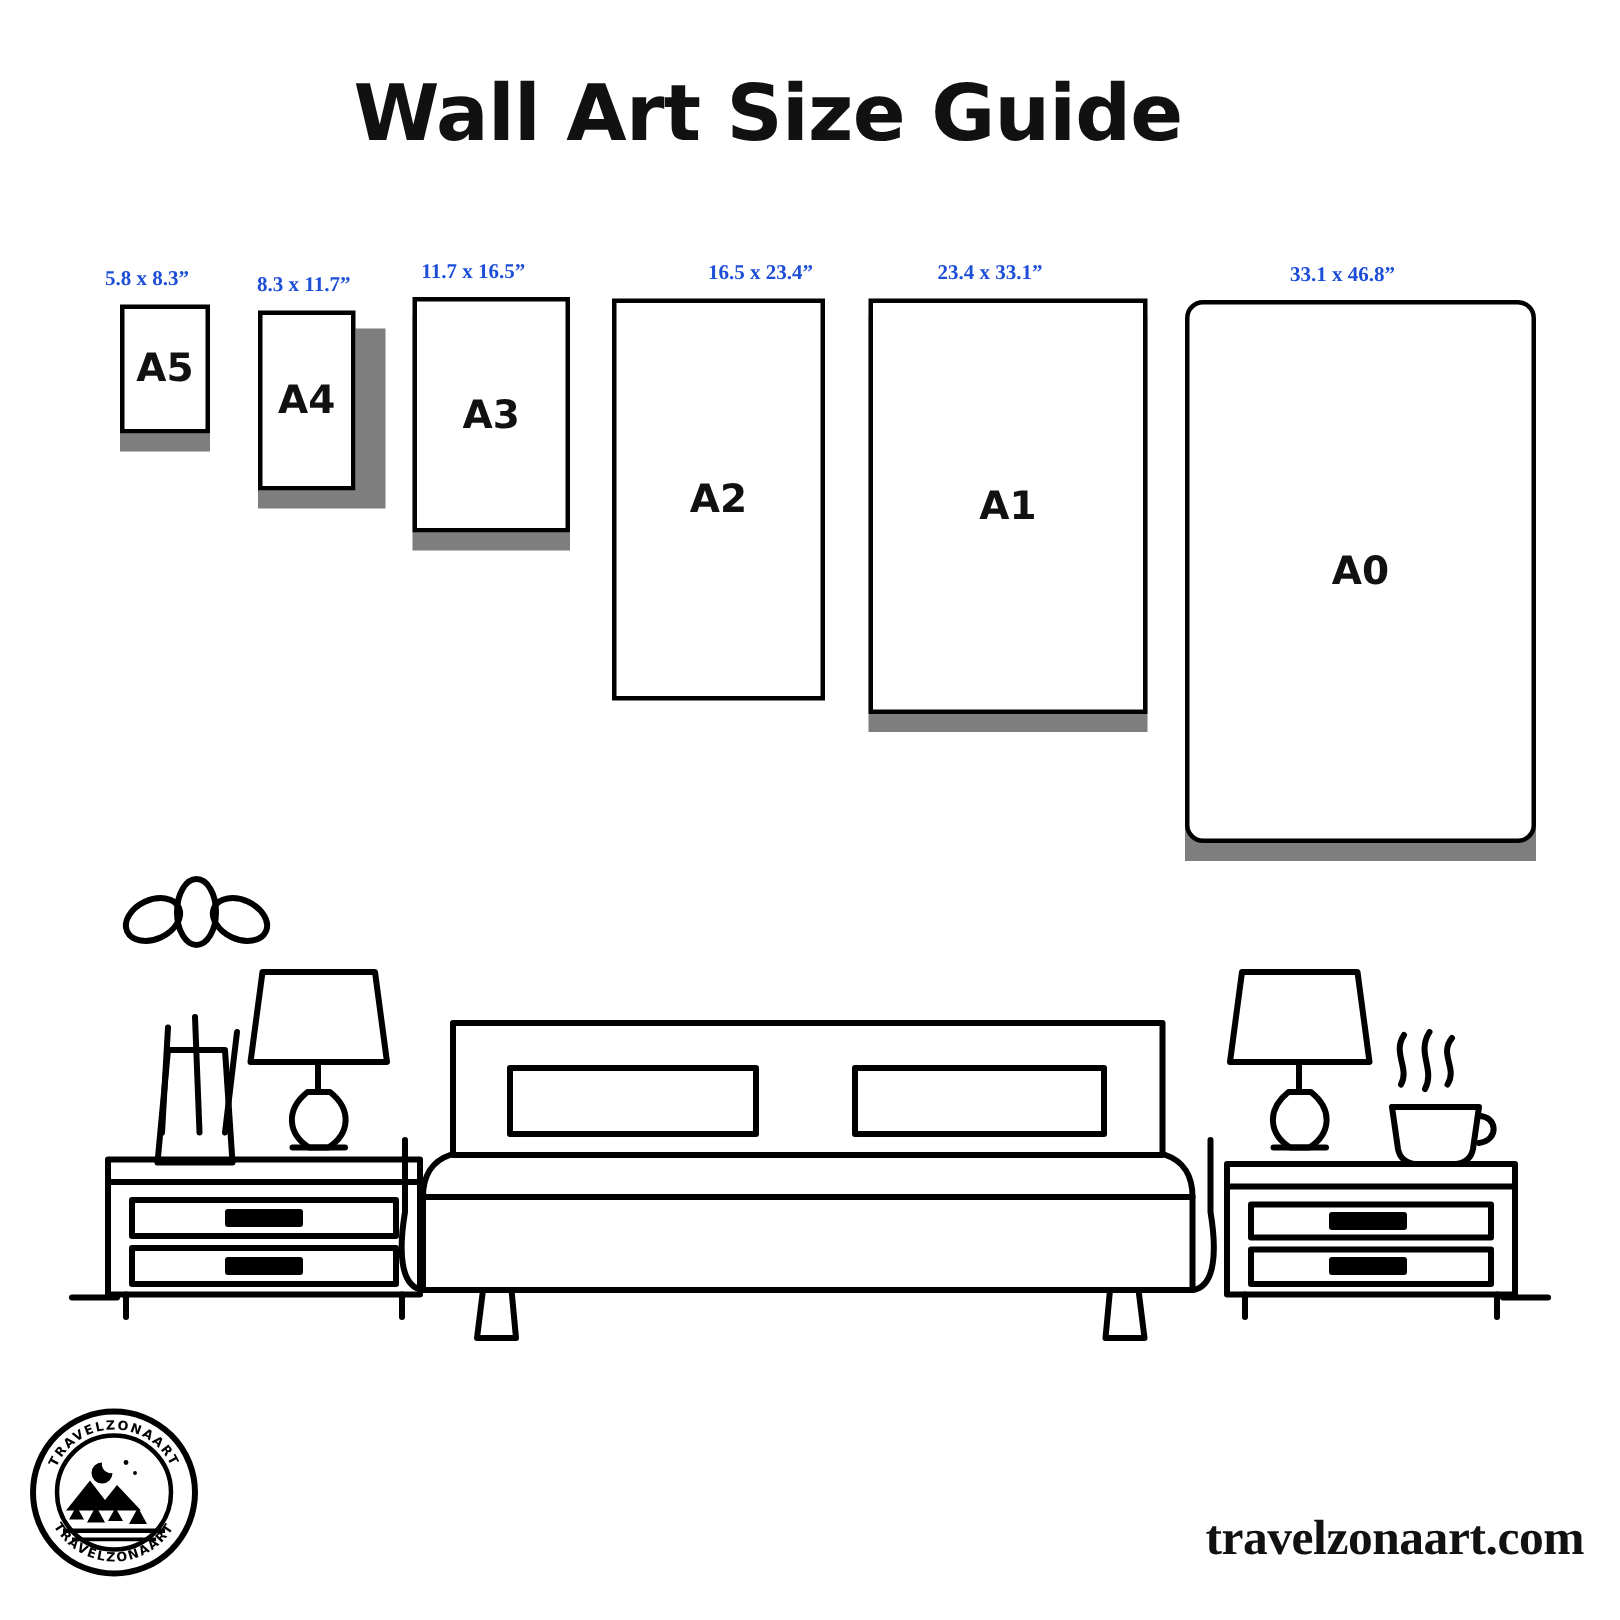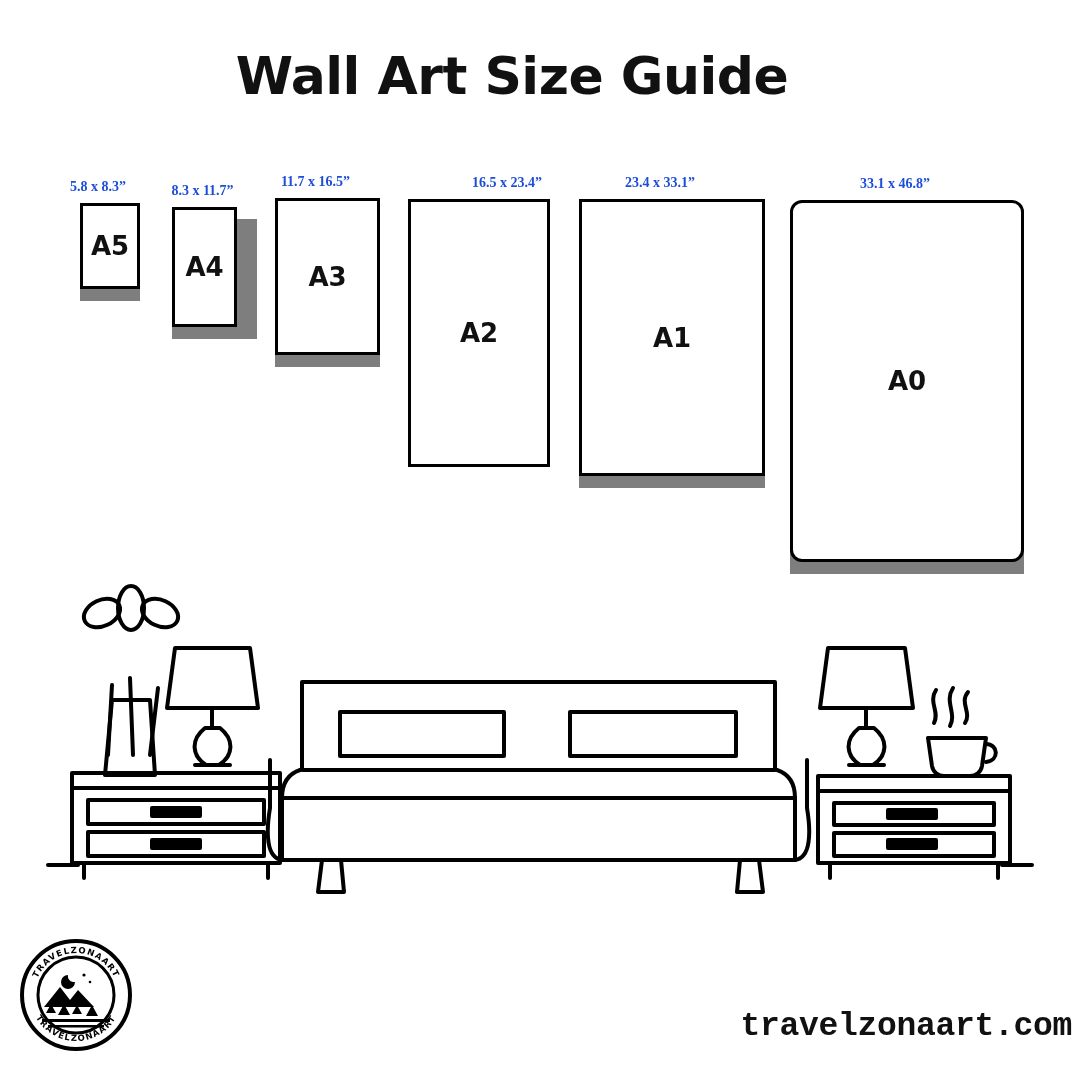--- a/index.html
+++ b/index.html
@@ -84,26 +84,26 @@
   
   #logo {
     position: absolute;
     left: 16px;
     top: 935px;
     width: 120px;
     height: 120px;
   }
   #website {
     position: absolute;
-    right: 8px;
+    right: 24px;
     top: 1008px;
     font-size: 33px;
     font-weight: 700;
     color: #111111;
-    font-family: Liberation Mono, monospace;
+    font-family: Liberation Serif, serif;
     letter-spacing: -0.3px;
   }
 </style>
 </head>
 <body>
 
 <div id="title">Wall Art Size Guide</div>
 
 <div id="frames">
     <div class="frame-group" style="left: 68px; top: 203px; width: 60px; height: 86px;">

